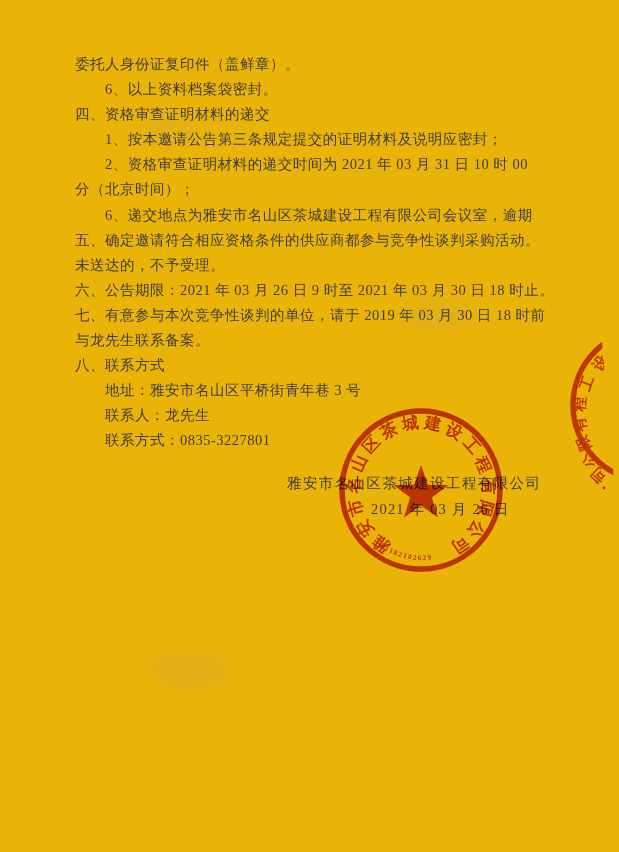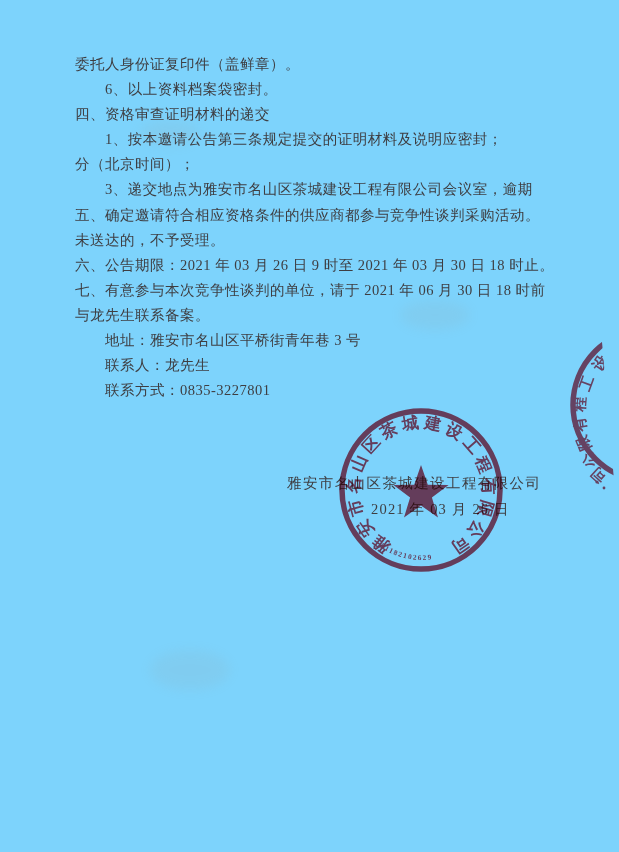--- a/index.html
+++ b/index.html
@@ -35,38 +35,40 @@
     mix-blend-mode:multiply; opacity:.88;
     clip-path:polygon(0 0, 78% 0, 96% 100%, 0 100%);
   }
   .seal-main text, .seal-partial text {
     font-family:"Liberation Serif","DejaVu Serif",serif; font-weight:bold;
   }
 </style>
 </head>
 <body>
 
-<div class="page" style="background: #7dd3fc;">
+<div class="page" style="background: #eab308;">
 
   <div class="smudge" style="left:140px;top:120px;width:60px;height:26px;"></div>
   <div class="smudge" style="left:400px;top:300px;width:70px;height:30px;"></div>
   <div class="smudge" style="left:150px;top:650px;width:80px;height:40px;"></div>
 
   <div class="doc-body">
     <div class="line">委托人身份证复印件（盖鲜章）。</div>
     <div class="line indent1">6、以上资料档案袋密封。</div>
     <div class="line">四、资格审查证明材料的递交</div>
     <div class="line indent1">1、按本邀请公告第三条规定提交的证明材料及说明应密封；</div>
+    <div class="line indent1">2、资格审查证明材料的递交时间为 2021 年 03 月 31 日 10 时 00</div>
     <div class="line">分（北京时间）；</div>
-    <div class="line indent1">3、递交地点为雅安市名山区茶城建设工程有限公司会议室，逾期</div>
+    <div class="line indent1">6、递交地点为雅安市名山区茶城建设工程有限公司会议室，逾期</div>
     <div class="line">五、确定邀请符合相应资格条件的供应商都参与竞争性谈判采购活动。</div>
     <div class="line">未送达的，不予受理。</div>
     <div class="line">六、公告期限：2021 年 03 月 26 日 9 时至 2021 年 03 月 30 日 18 时止。</div>
-    <div class="line">七、有意参与本次竞争性谈判的单位，请于 2021 年 06 月 30 日 18 时前</div>
+    <div class="line">七、有意参与本次竞争性谈判的单位，请于 2019 年 03 月 30 日 18 时前</div>
     <div class="line">与龙先生联系备案。</div>
+    <div class="line">八、联系方式</div>
     <div class="line indent1">地址：雅安市名山区平桥街青年巷 3 号</div>
     <div class="line indent1">联系人：龙先生</div>
     <div class="line indent1">联系方式：0835-3227801</div>
   </div>
 
   <div class="sig-company">雅安市名山区茶城建设工程有限公司</div>
   <div class="sig-date">2021 年 03 月 26 日</div>
 
   <svg class="seal-main" viewBox="-100 -100 200 200">
     <defs>

